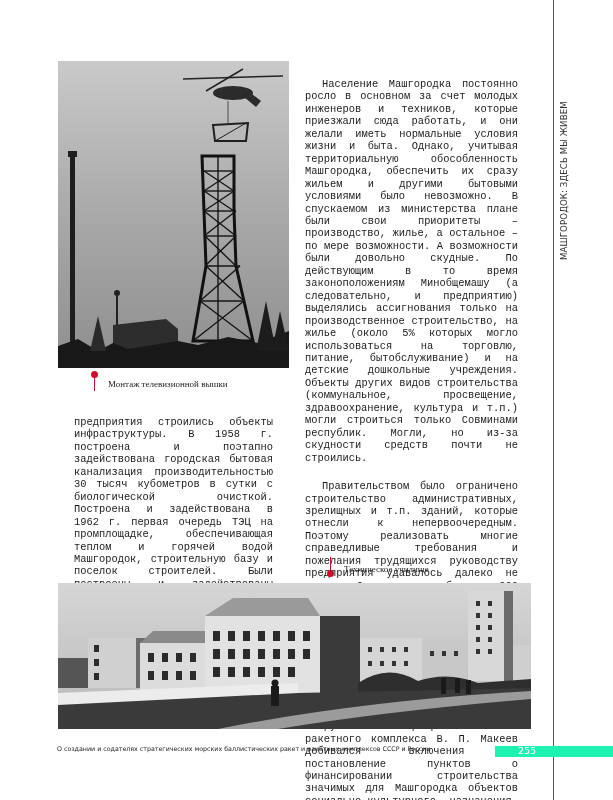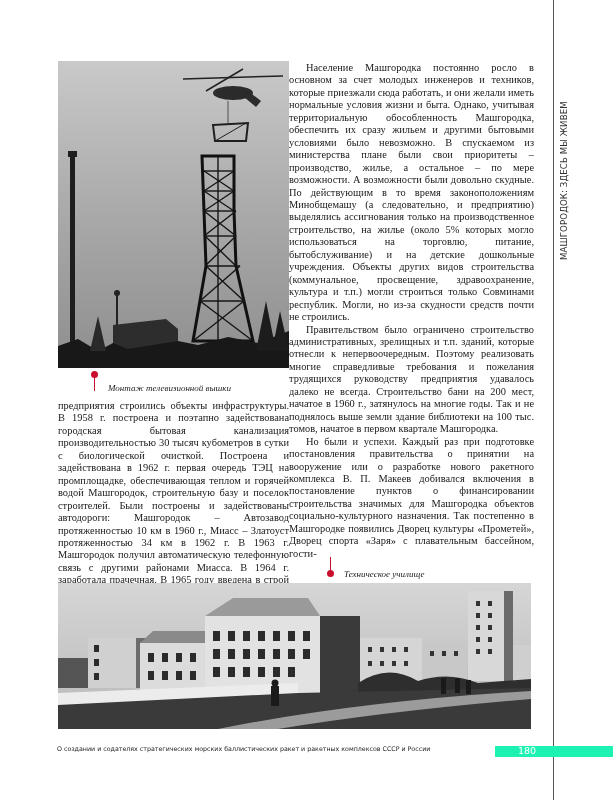--- a/index.html
+++ b/index.html
@@ -26,38 +26,38 @@
       font-size: 8.6px; letter-spacing: 0.1px; color: #333;
     }
     .photo {
       position: absolute; overflow: hidden; background: #888;
     }
     .photo svg { display: block; width: 100%; height: 100%; }
     .photo-tower { left: 58px; top: 61px; width: 231px; height: 307px; }
     .photo-school { left: 58px; top: 583px; width: 473px; height: 146px; }
 
     .caption {
-      position: absolute; display: flex; align-items: flex-end;
-      font-style: italic; font-size: 9px; color: #222;
+      position: absolute; display: flex; align-items: center;
+      font-size: 9px; color: #222;
     }
     .pin { position: relative; width: 10px; height: 22px; margin-right: 8px; }
     .pin .stem { position: absolute; left: 4px; top: 4px; width: 1.2px; height: 16px; background: #c8102e; }
     .pin .head { position: absolute; left: 1px; top: 0px; width: 7px; height: 7px; border-radius: 50%; background: #c8102e; }
     .pin.down .stem { top: 0px; height: 14px; }
     .pin.down .head { top: 13px; }
     .caption-tower { left: 90px; top: 371px; }
     .caption-tower .cap-text { margin-top: 4px; }
     .caption-school { left: 326px; top: 557px; }
     .caption-school .cap-text { margin-top: 1px; }
 
     .col {
       position: absolute; font-size: 10.4px; line-height: 12.45px;
       text-align: justify; hyphens: manual;
     }
-    .col p { margin: 0; }
+    .col p { margin: 16px; font-family: Liberation Mono, monospace; }
     .col p.indent { text-indent: 17px; }
     .col-right { left: 289px; top: 62px; width: 245px; }
     .col-left-bottom { left: 58px; top: 400px; width: 231px; }
 
     .footer-text {
       position: absolute; left: 57px; top: 745px;
       font-family: "DejaVu Sans", sans-serif; font-size: 6.3px; color: #222;
       white-space: nowrap;
     }
     .page-bar {
@@ -256,13 +256,13 @@
     <rect x="213" y="103" width="8" height="20" fill="#1a1a1a"></rect>
     <circle cx="217" cy="100" r="3.5" fill="#1a1a1a"></circle>
     <rect x="383" y="95" width="5" height="16" fill="#1a1a1a"></rect>
     <rect x="397" y="95" width="5" height="15" fill="#1a1a1a"></rect>
     <rect x="408" y="97" width="5" height="14" fill="#1a1a1a"></rect>
   </svg>
 </div>
 
 <div class="footer-text">О создании и содателях стратегических морских баллистических ракет и ракетных комплексов СССР и России</div>
 <div class="page-bar" style="background: rgb(30, 242, 179);"></div>
-<div class="page-number">180</div>
+<div class="page-number">255</div>
 
 </body></html>

